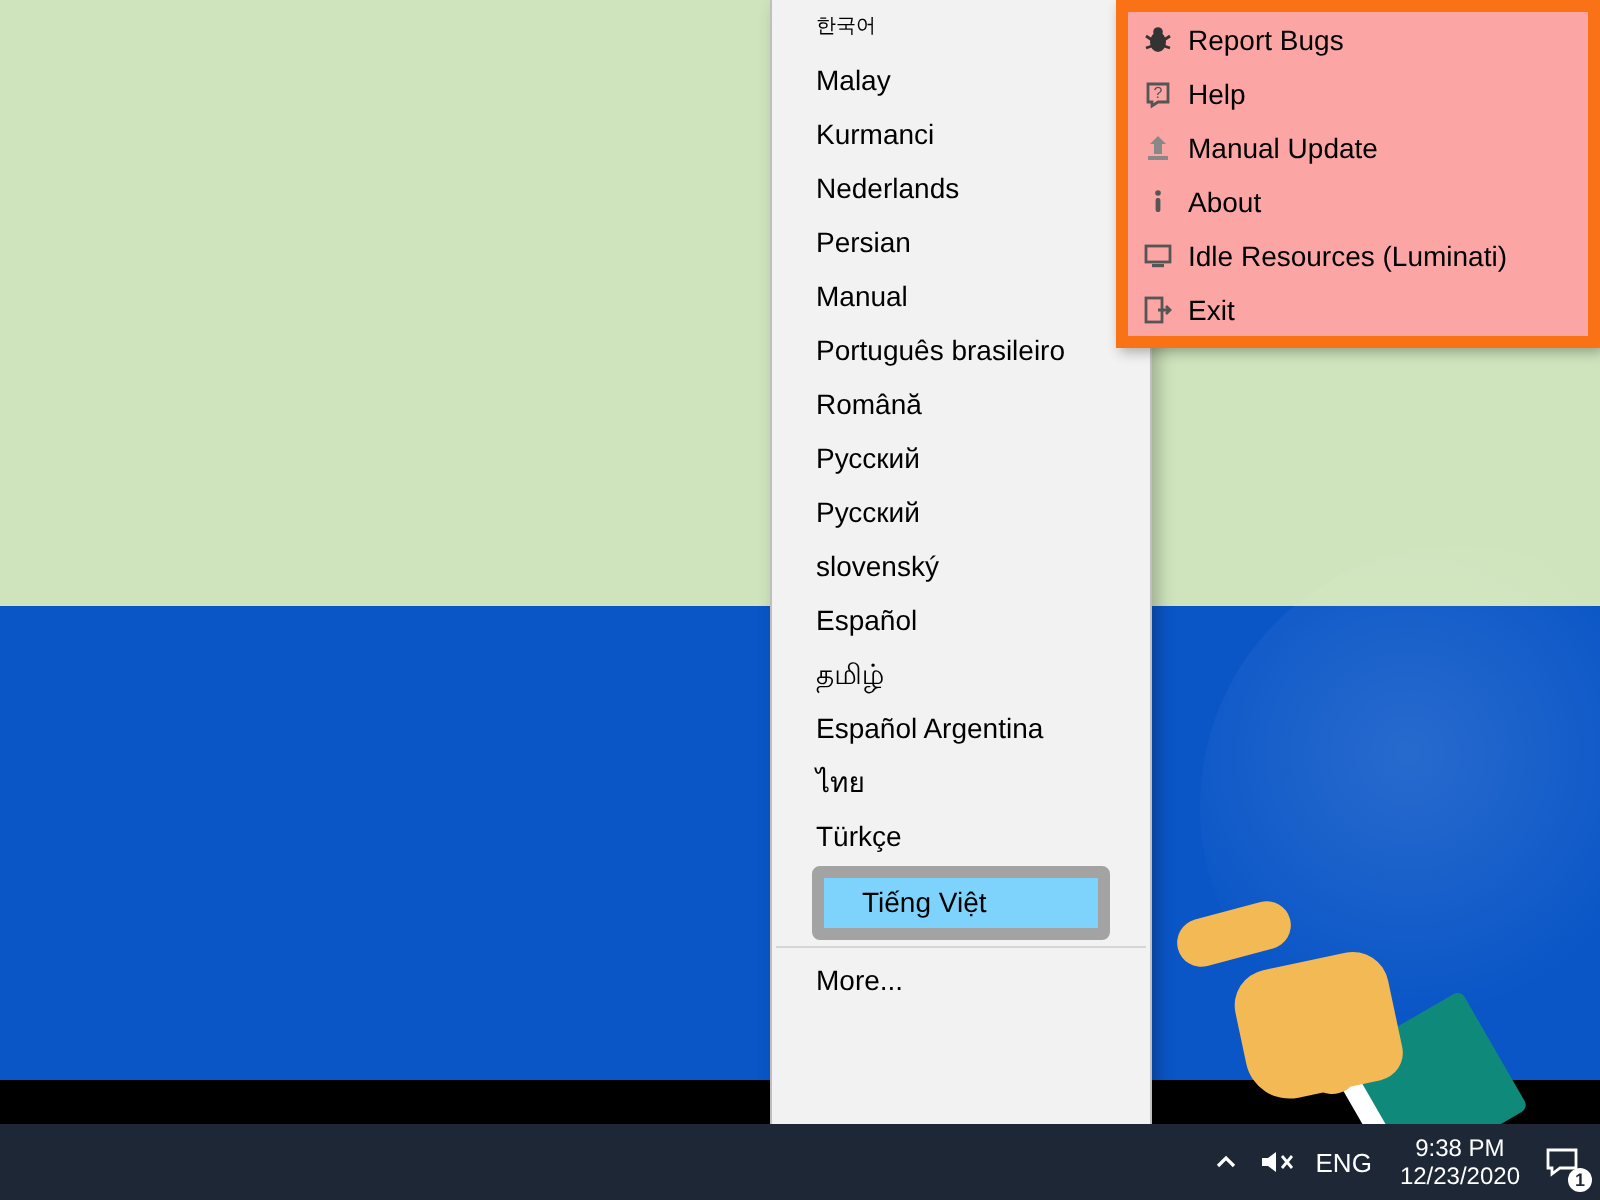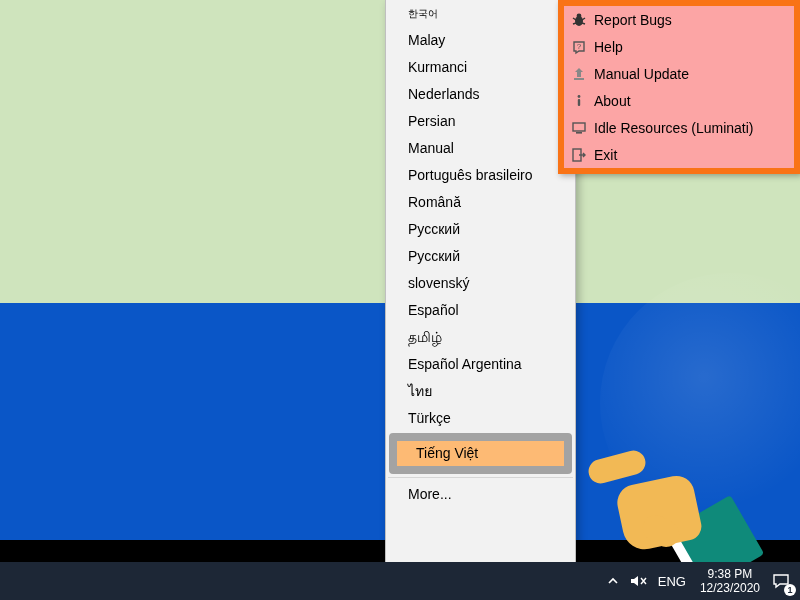--- a/index.html
+++ b/index.html
@@ -11,21 +11,21 @@
   .taskbar{position:absolute;left:0;bottom:0;width:800px;height:38px;background:#1d2736;color:#fff;display:flex;align-items:center;justify-content:flex-end;padding-right:6px;box-sizing:border-box;}
   .tb-icon{display:flex;align-items:center;justify-content:center;width:26px;height:38px;color:#e8e8e8;}
   .tb-clock{display:flex;flex-direction:column;align-items:center;justify-content:center;font-size:12px;line-height:14px;padding:0 8px;text-align:right;}
   .tb-lang{font-size:13px;padding:0 6px;}
   .notif{position:relative;}
   .notif-badge{position:absolute;right:-2px;bottom:4px;background:#fff;color:#1d2736;font-size:9px;border-radius:50%;width:12px;height:12px;line-height:12px;text-align:center;font-weight:bold;}
 
   .lang-menu{position:absolute;left:385px;top:0;width:189px;height:600px;background:#f2f2f2;border-left:1px solid #bfbfbf;border-right:1px solid #bfbfbf;box-shadow:3px 3px 8px rgba(0,0,0,0.25);}
   .lang-item{height:27px;line-height:27px;padding-left:22px;color:#000;cursor:default;white-space:nowrap;overflow:hidden;}
   .lang-item.small{font-size:10px;}
-  .lang-item.highlight{position:relative;background:#fdba74;border:8px solid #a3a3a3;border-radius:4px;margin:1px 3px;height:25px;line-height:25px;padding-left:19px;}
+  .lang-item.highlight{position:relative;background:#7dd3fc;border:6px solid #a3a3a3;border-radius:4px;margin:1px 20px;height:25px;line-height:25px;padding-left:19px;}
   .lang-sep{height:1px;background:#d6d6d6;margin:3px 2px;}
 
   .tray-menu{position:absolute;right:0;top:0;width:230px;background:#fca5a5;border:6px solid #f97316;box-shadow:2px 2px 6px rgba(0,0,0,0.3);}
   .tray-item{display:flex;align-items:center;height:27px;cursor:default;}
   .tray-ico{width:30px;display:flex;align-items:center;justify-content:center;color:#555;}
   .tray-label{flex:1;color:#000;}
 
   
   .hand{position:absolute;left:582px;top:450px;width:170px;height:140px;pointer-events:none;}
   .cuff{position:absolute;right:0;bottom:14px;width:70px;height:68px;background:#0f8a7a;transform:rotate(-30deg);border-radius:4px;}

